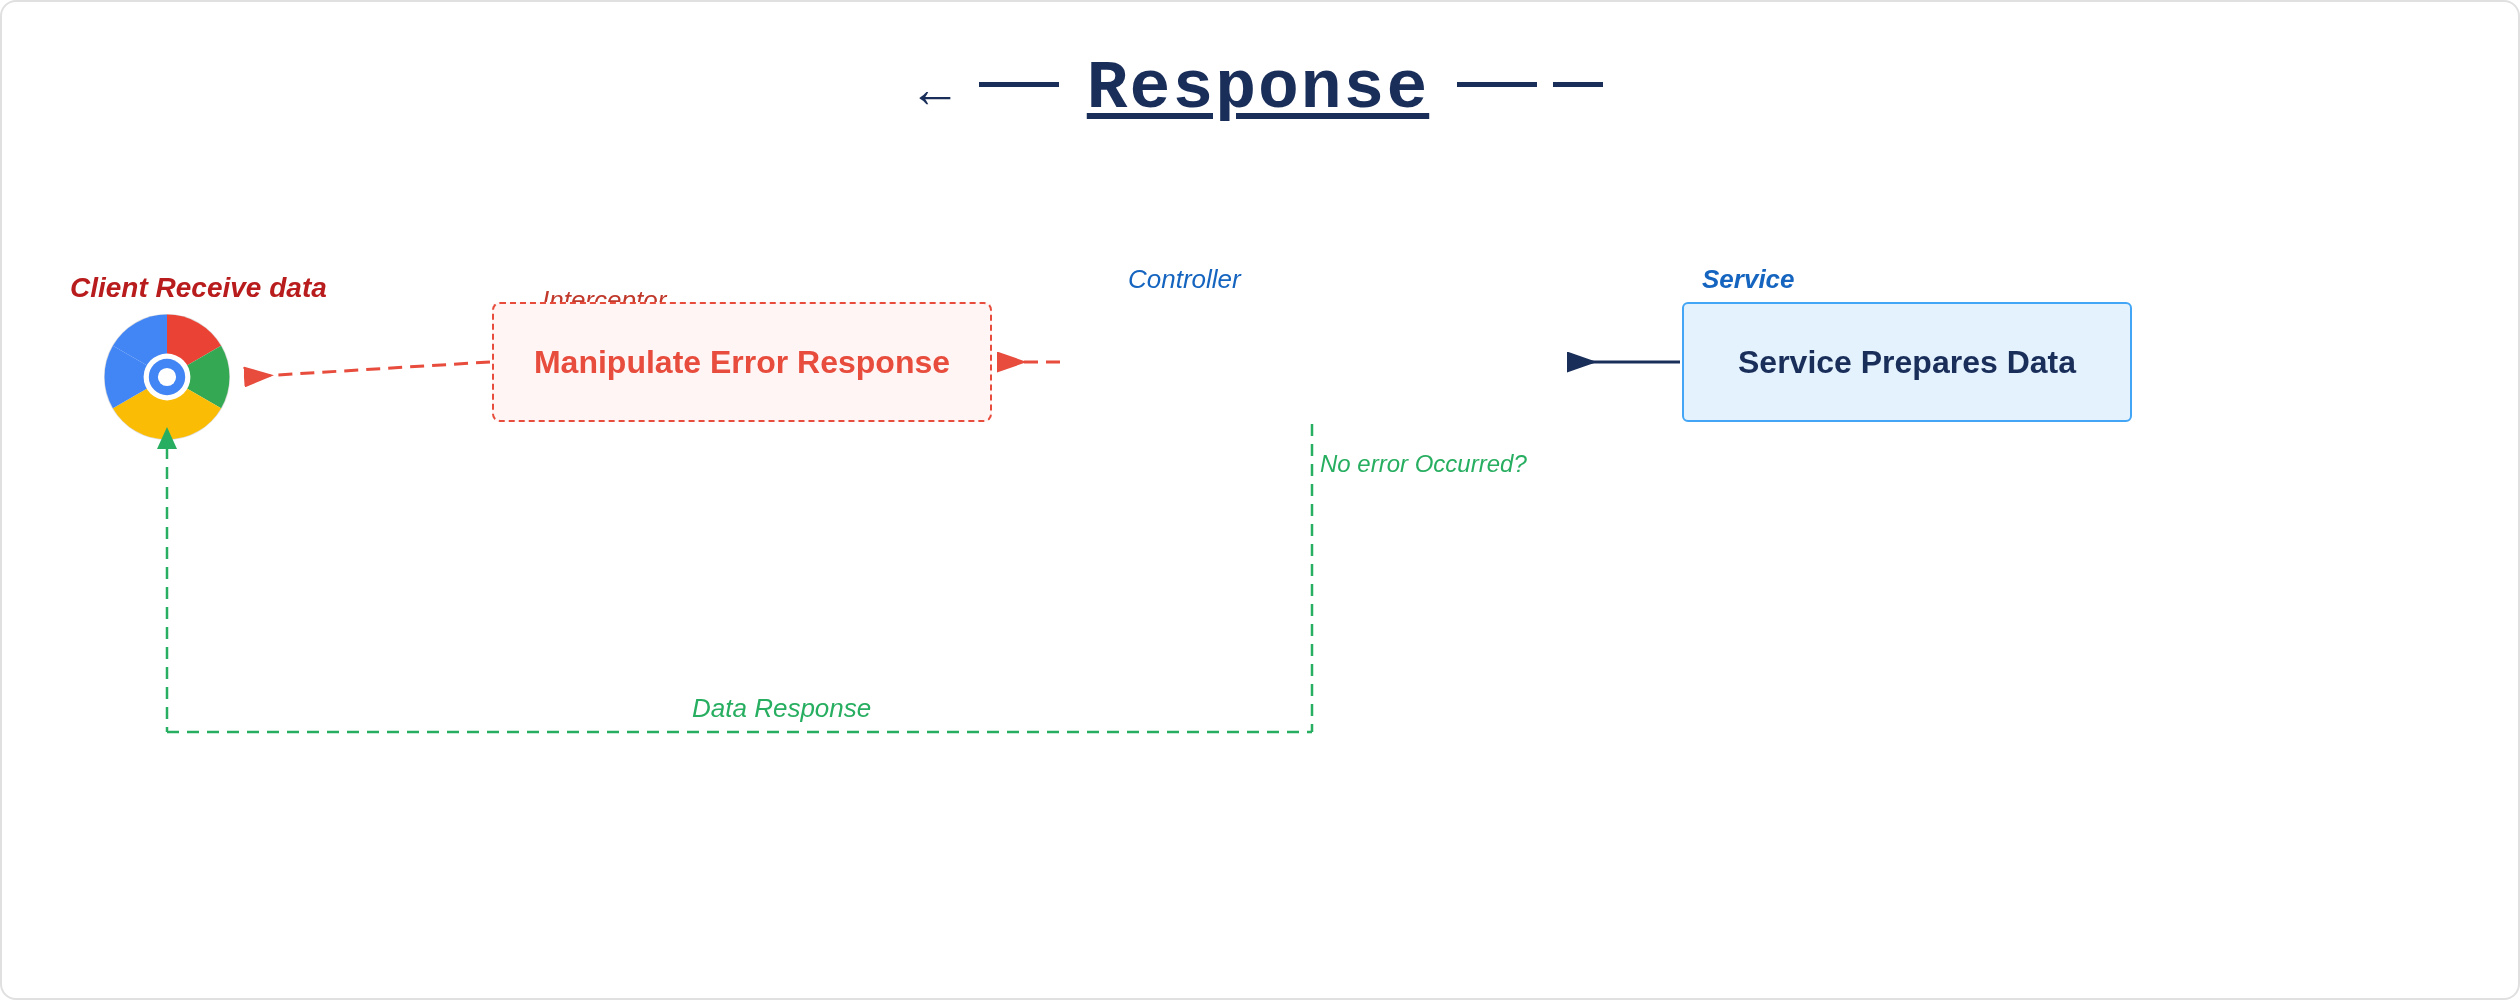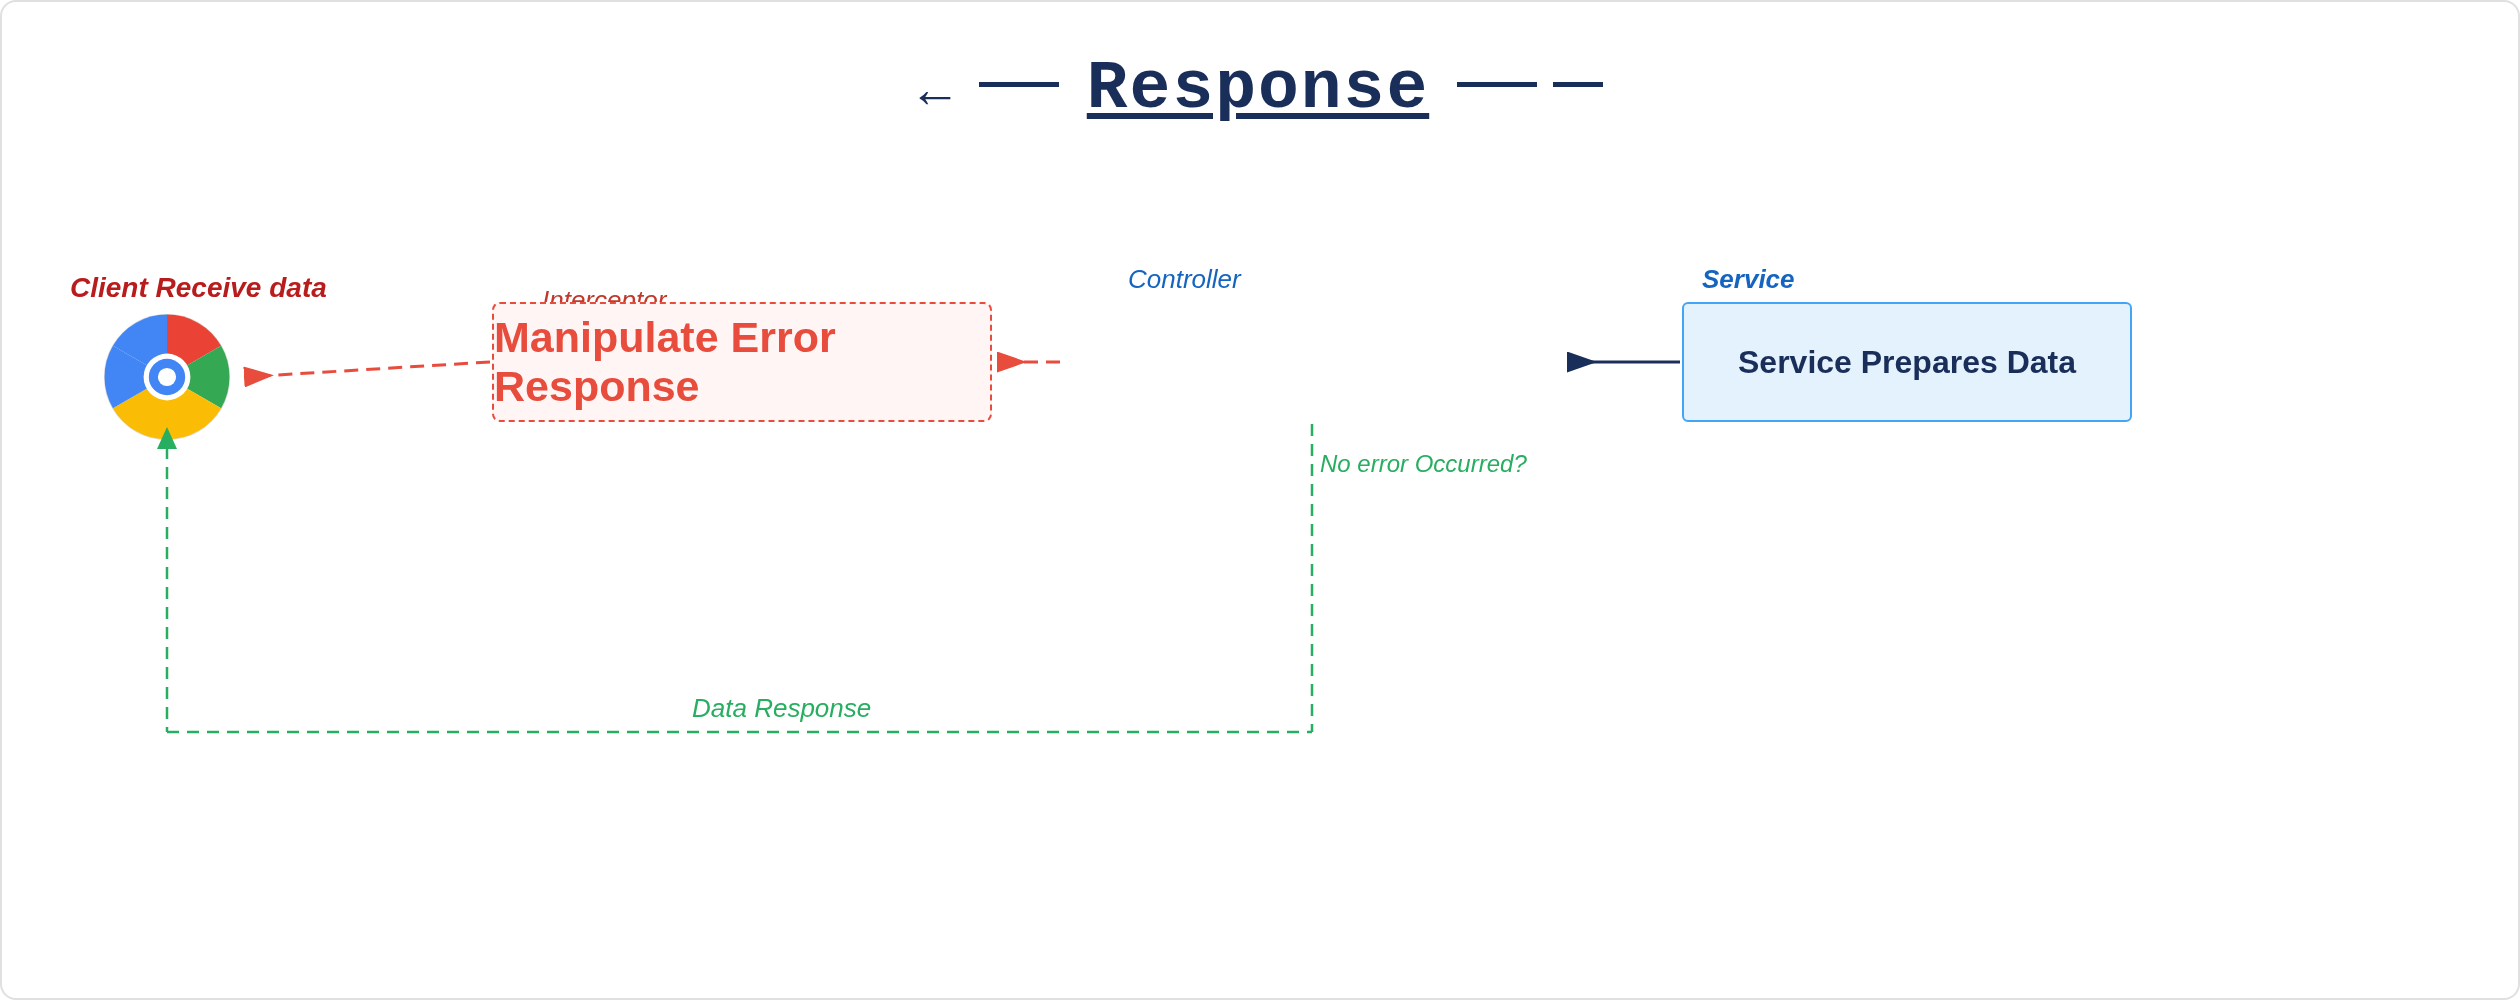--- a/index.html
+++ b/index.html
@@ -102,21 +102,21 @@
       height: 120px;
       border: 2.5px dashed #e74c3c;
       border-radius: 8px;
       background: #fff5f5;
       display: flex;
       align-items: center;
       justify-content: center;
     }
 
     .interceptor-box-text {
-      font-size: 43px;
+      font-size: 32px;
       color: #e74c3c;
       font-weight: 600;
     }
 
     
     .controller-label {
       position: absolute;
       top: 262px;
       left: 1126px;
       font-size: 26px;

